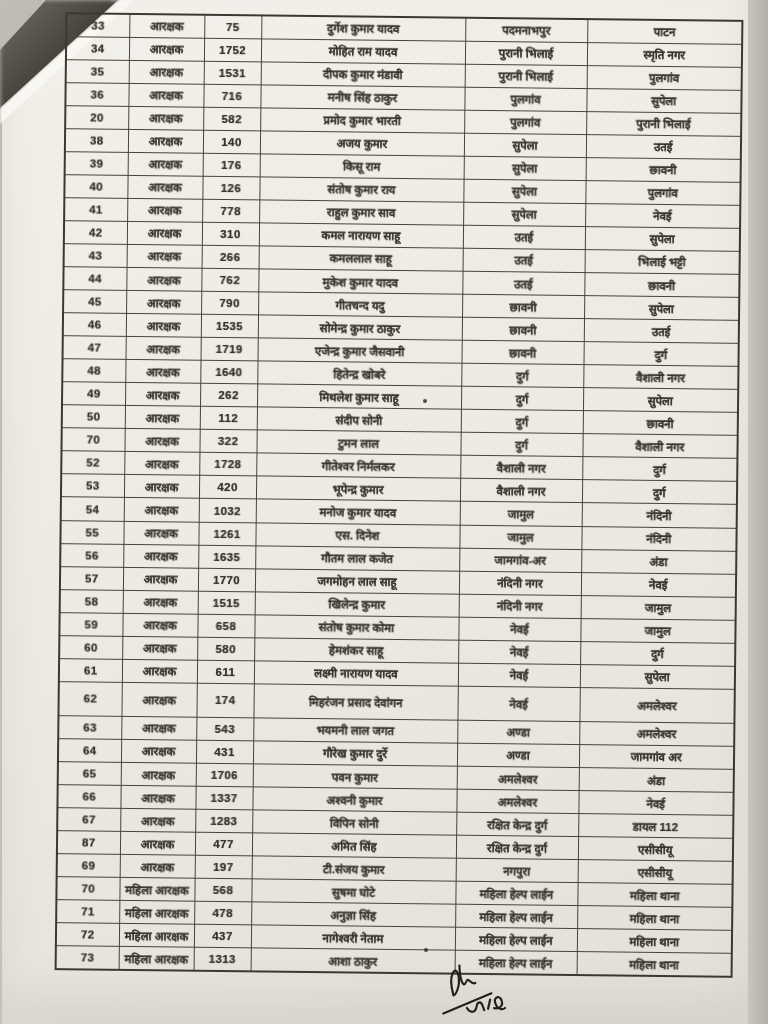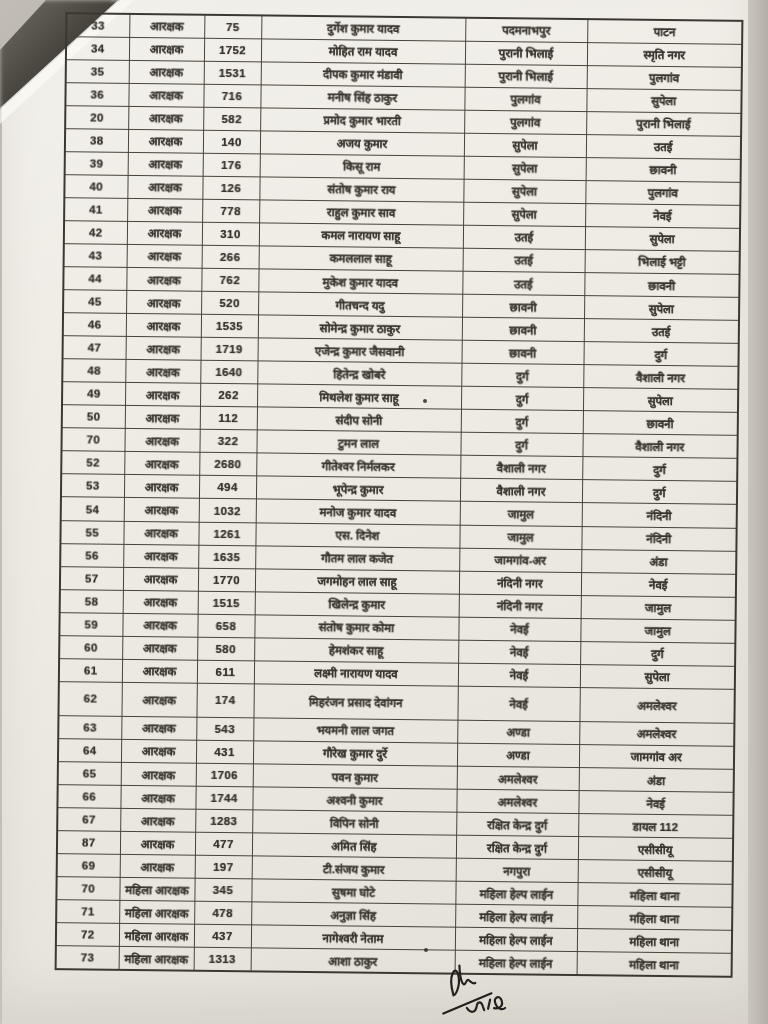--- a/index.html
+++ b/index.html
@@ -174,21 +174,21 @@
           <td class="c0">44</td>
           <td class="c1">आरक्षक</td>
           <td class="c2">762</td>
           <td class="c3">मुकेश कुमार यादव</td>
           <td class="c4">उतई</td>
           <td class="c5">छावनी</td>
         </tr>
         <tr>
           <td class="c0">45</td>
           <td class="c1">आरक्षक</td>
-          <td class="c2">520</td>
+          <td class="c2">790</td>
           <td class="c3">गीतचन्द यदु</td>
           <td class="c4">छावनी</td>
           <td class="c5">सुपेला</td>
         </tr>
         <tr>
           <td class="c0">46</td>
           <td class="c1">आरक्षक</td>
           <td class="c2">1535</td>
           <td class="c3">सोमेन्द्र कुमार ठाकुर</td>
           <td class="c4">छावनी</td>
@@ -230,29 +230,29 @@
           <td class="c0">70</td>
           <td class="c1">आरक्षक</td>
           <td class="c2">322</td>
           <td class="c3">टुमन लाल</td>
           <td class="c4">दुर्ग</td>
           <td class="c5">वैशाली नगर</td>
         </tr>
         <tr>
           <td class="c0">52</td>
           <td class="c1">आरक्षक</td>
-          <td class="c2">2680</td>
+          <td class="c2">1728</td>
           <td class="c3">गीतेश्वर निर्मलकर</td>
           <td class="c4">वैशाली नगर</td>
           <td class="c5">दुर्ग</td>
         </tr>
         <tr>
           <td class="c0">53</td>
           <td class="c1">आरक्षक</td>
-          <td class="c2">494</td>
+          <td class="c2">420</td>
           <td class="c3">भूपेन्द्र कुमार</td>
           <td class="c4">वैशाली नगर</td>
           <td class="c5">दुर्ग</td>
         </tr>
         <tr>
           <td class="c0">54</td>
           <td class="c1">आरक्षक</td>
           <td class="c2">1032</td>
           <td class="c3">मनोज कुमार यादव</td>
           <td class="c4">जामुल</td>
@@ -342,21 +342,21 @@
           <td class="c0">65</td>
           <td class="c1">आरक्षक</td>
           <td class="c2">1706</td>
           <td class="c3">पवन कुमार</td>
           <td class="c4">अमलेश्वर</td>
           <td class="c5">अंडा</td>
         </tr>
         <tr>
           <td class="c0">66</td>
           <td class="c1">आरक्षक</td>
-          <td class="c2">1744</td>
+          <td class="c2">1337</td>
           <td class="c3">अश्वनी कुमार</td>
           <td class="c4">अमलेश्वर</td>
           <td class="c5">नेवई</td>
         </tr>
         <tr>
           <td class="c0">67</td>
           <td class="c1">आरक्षक</td>
           <td class="c2">1283</td>
           <td class="c3">विपिन सोनी</td>
           <td class="c4">रक्षित केन्द्र दुर्ग</td>
@@ -374,21 +374,21 @@
           <td class="c0">69</td>
           <td class="c1">आरक्षक</td>
           <td class="c2">197</td>
           <td class="c3">टी.संजय कुमार</td>
           <td class="c4">नगपुरा</td>
           <td class="c5">एसीसीयू</td>
         </tr>
         <tr>
           <td class="c0">70</td>
           <td class="c1">महिला आरक्षक</td>
-          <td class="c2">345</td>
+          <td class="c2">568</td>
           <td class="c3">सुषमा घोटे</td>
           <td class="c4">महिला हेल्प लाईन</td>
           <td class="c5">महिला थाना</td>
         </tr>
         <tr>
           <td class="c0">71</td>
           <td class="c1">महिला आरक्षक</td>
           <td class="c2">478</td>
           <td class="c3">अनुज्ञा सिंह</td>
           <td class="c4">महिला हेल्प लाईन</td>

